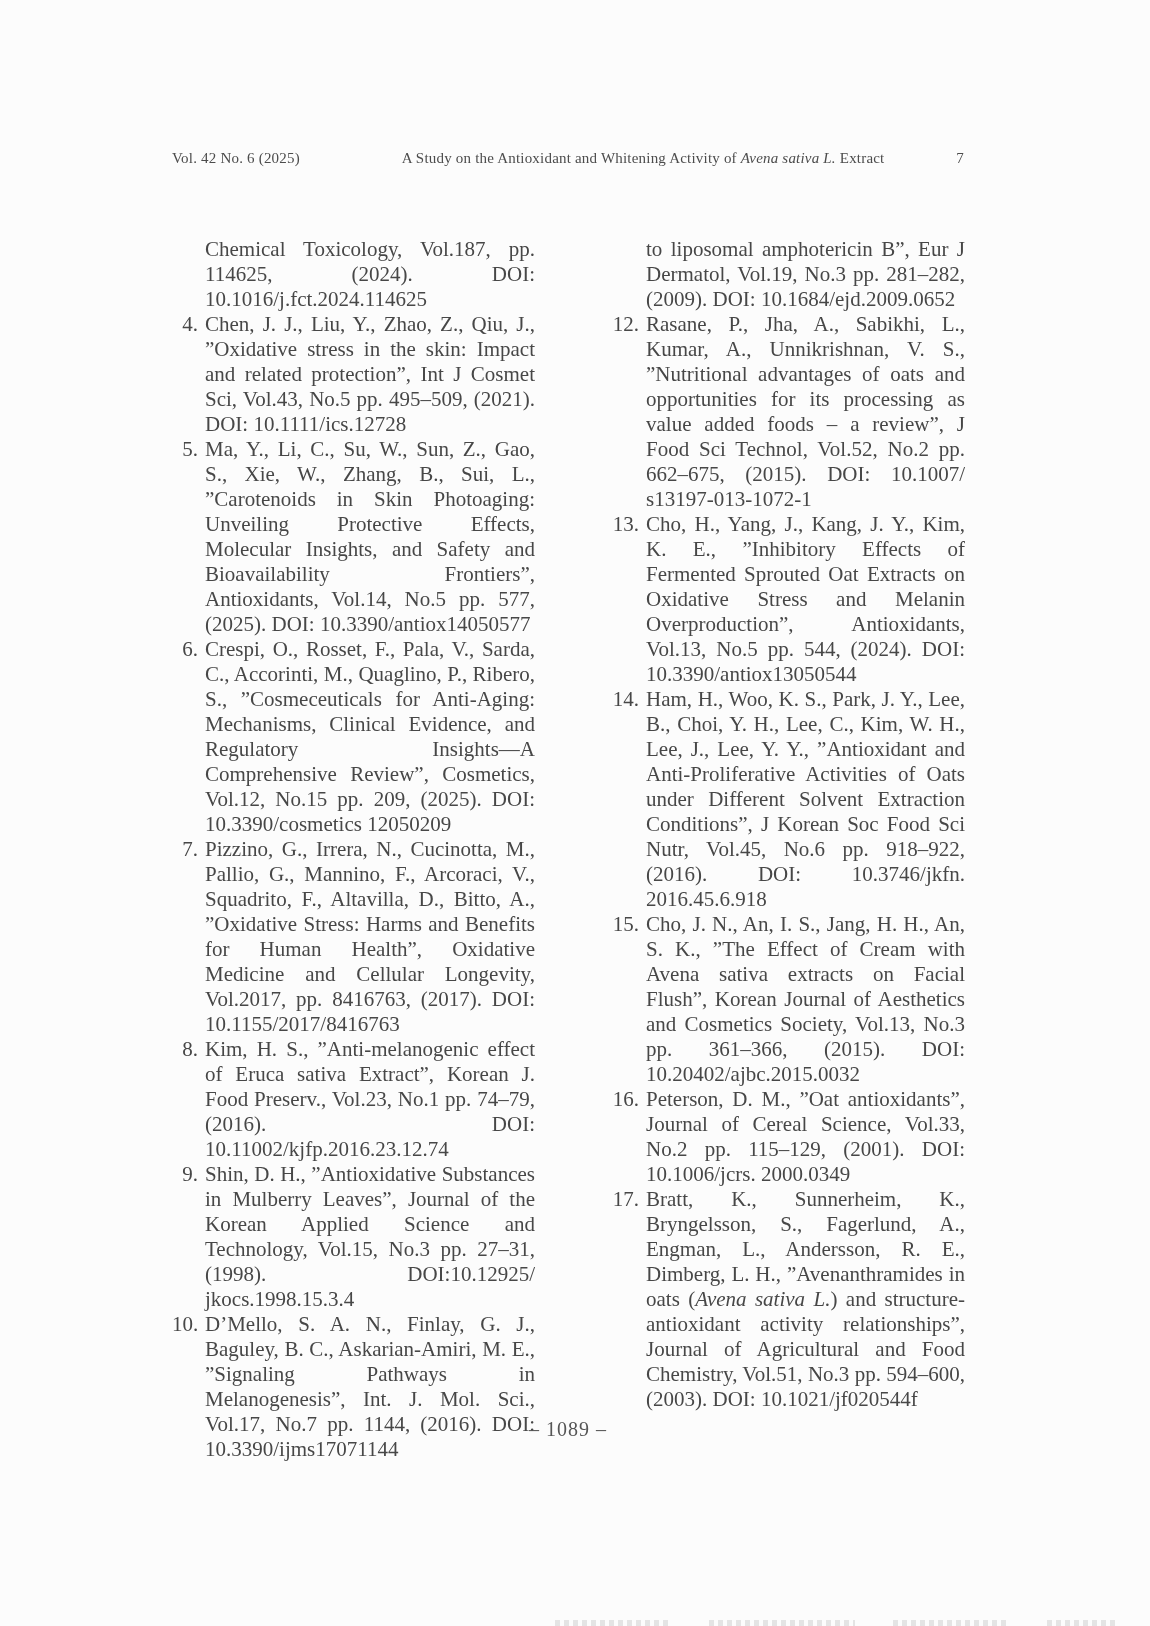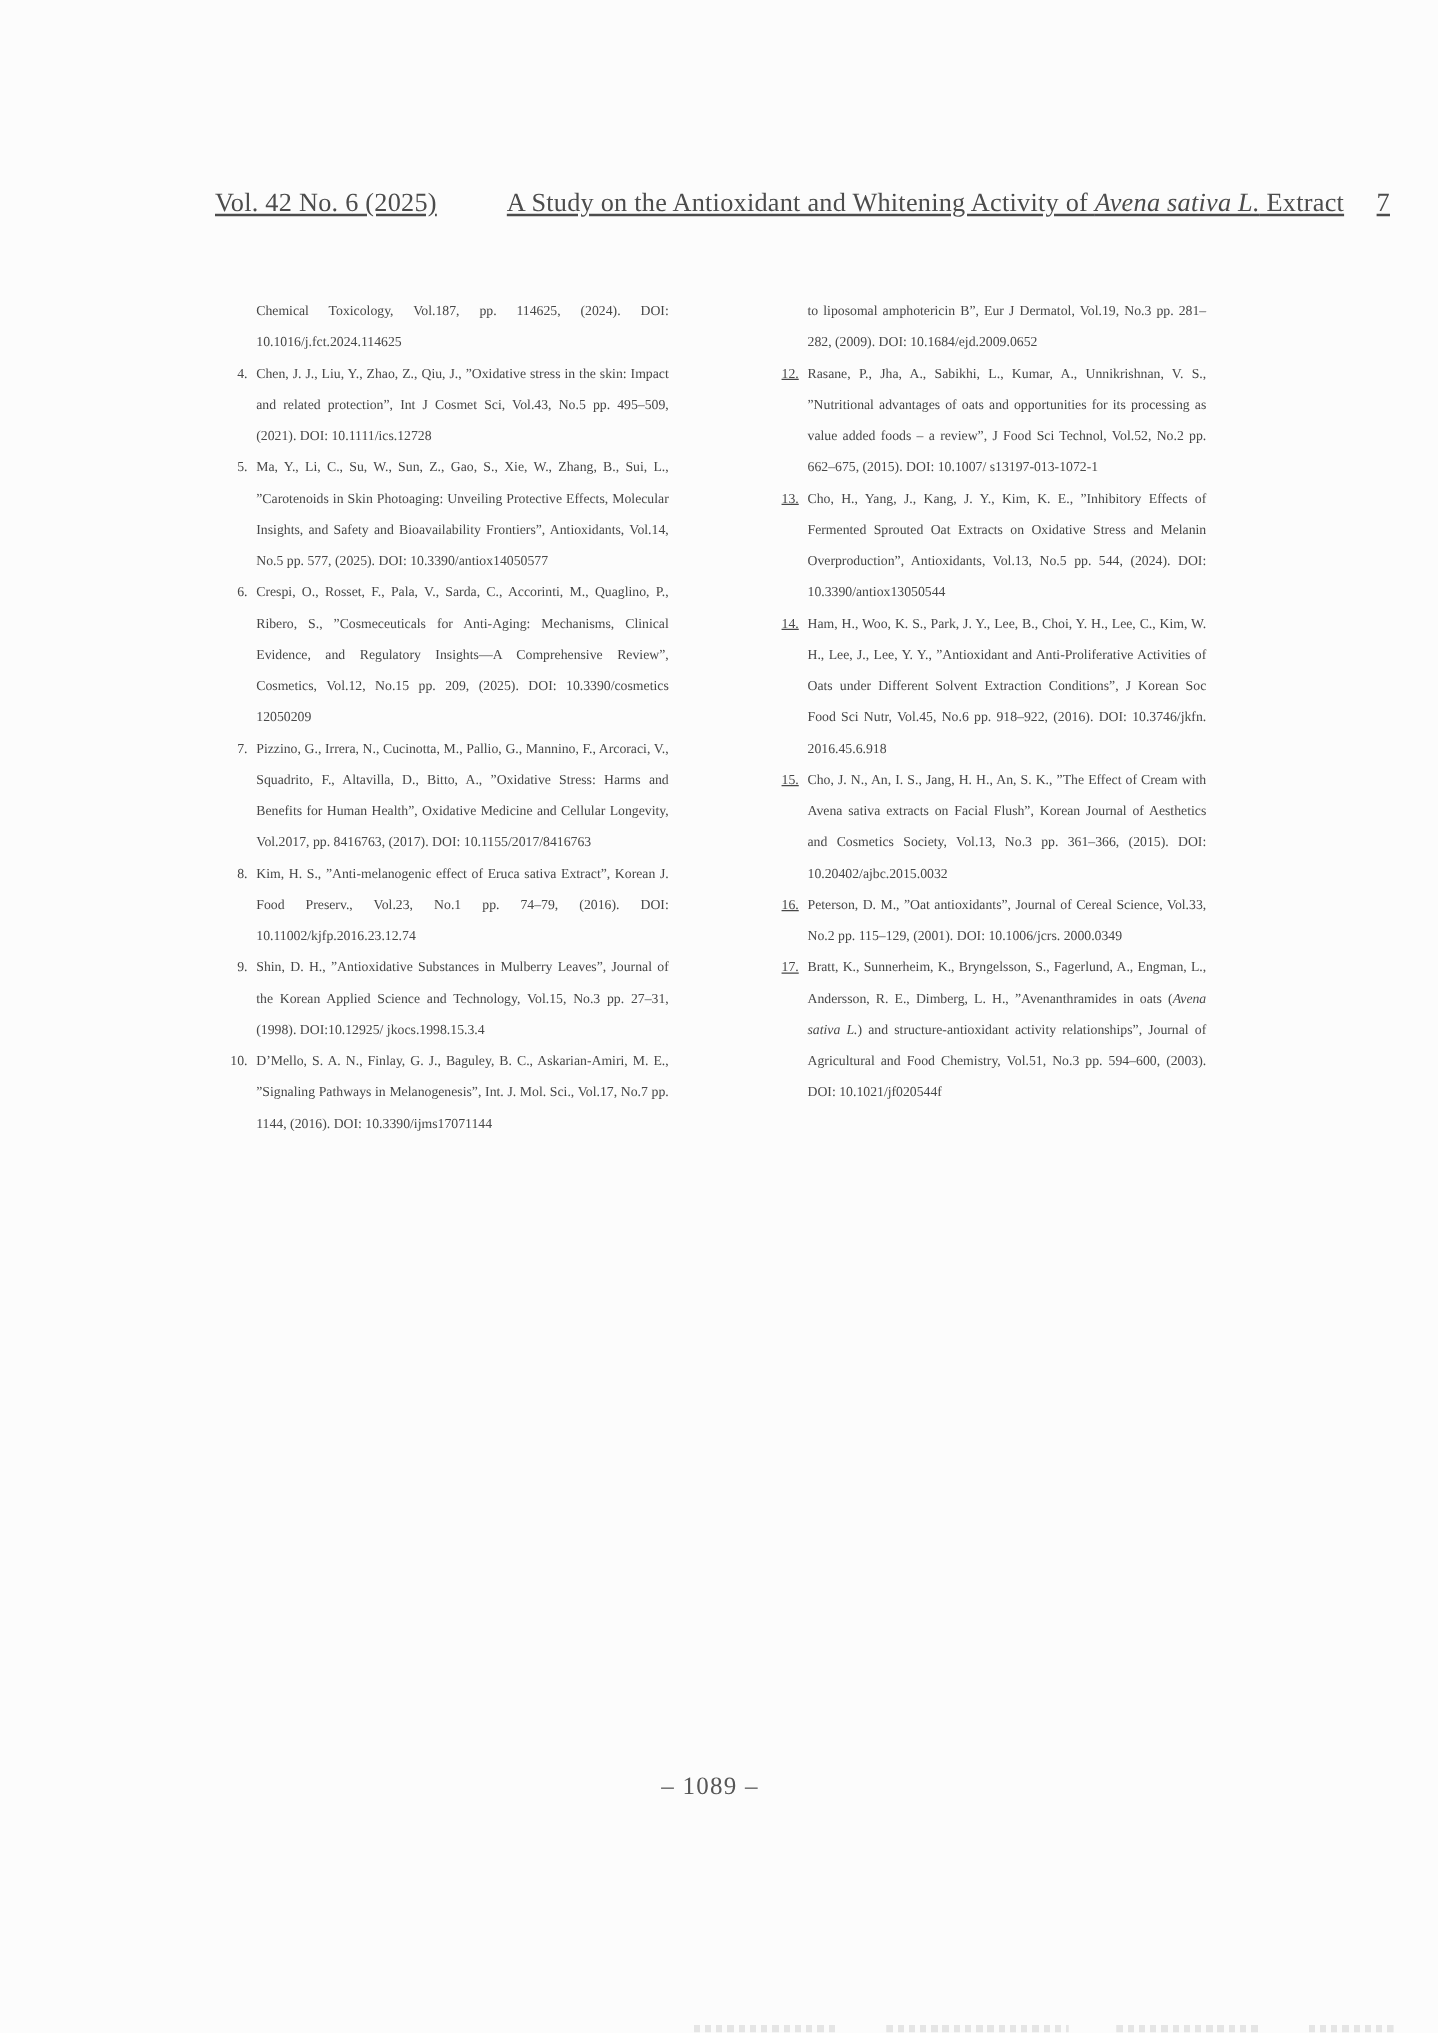--- a/index.html
+++ b/index.html
@@ -10,49 +10,48 @@
     color: #474747;
     position: relative;
     overflow: hidden;
   }
   .page { position: absolute; inset: 0; }
 
   
   .header {
     position: absolute; left: 172px; top: 150px; width: 792px;
     display: flex; justify-content: space-between; align-items: baseline;
-    font-size: 21px; color: #4c4c4c; letter-spacing: 0.2px;
+    font-size: 15px; color: #4c4c4c; letter-spacing: 0.2px;
     white-space: nowrap;
-    text-decoration: underline;
   }
   .header .journal-info { flex: 0 0 auto; }
   .header .running-title { flex: 0 0 auto; margin-left: 56px; }
   .header .page-num { flex: 0 0 auto; margin-left: 26px; }
   .italic { font-style: italic; }
 
   
   .columns {
     position: absolute; left: 172px; top: 237px;
     display: flex; gap: 60px;
   }
-  .col { font-size: 11px; line-height: 25px; }
+  .col { font-size: 21px; line-height: 25px; }
   .col-left  { width: 363px; }
   .col-right { width: 370px; }
   ul.ref-list { list-style: none; margin: 0; padding: 0; }
   .ref {
     position: relative;
     padding-left: 33px;
     text-align: justify;
   }
   .col-right .ref { padding-left: 35px; margin-left: 16px; }
   .ref-num {
     position: absolute; left: 0; top: 0;
     width: 26px; text-align: right;
   }
-  .col-right .ref-num { width: 28px; text-decoration: underline; }
+  .col-right .ref-num { width: 28px; }
 
   
   .footer {
     position: absolute; left: 172px; top: 1418px; width: 792px;
     text-align: center; font-size: 20px; color: #565656;
     letter-spacing: 1px;
   }
 
   
   .bleed {

